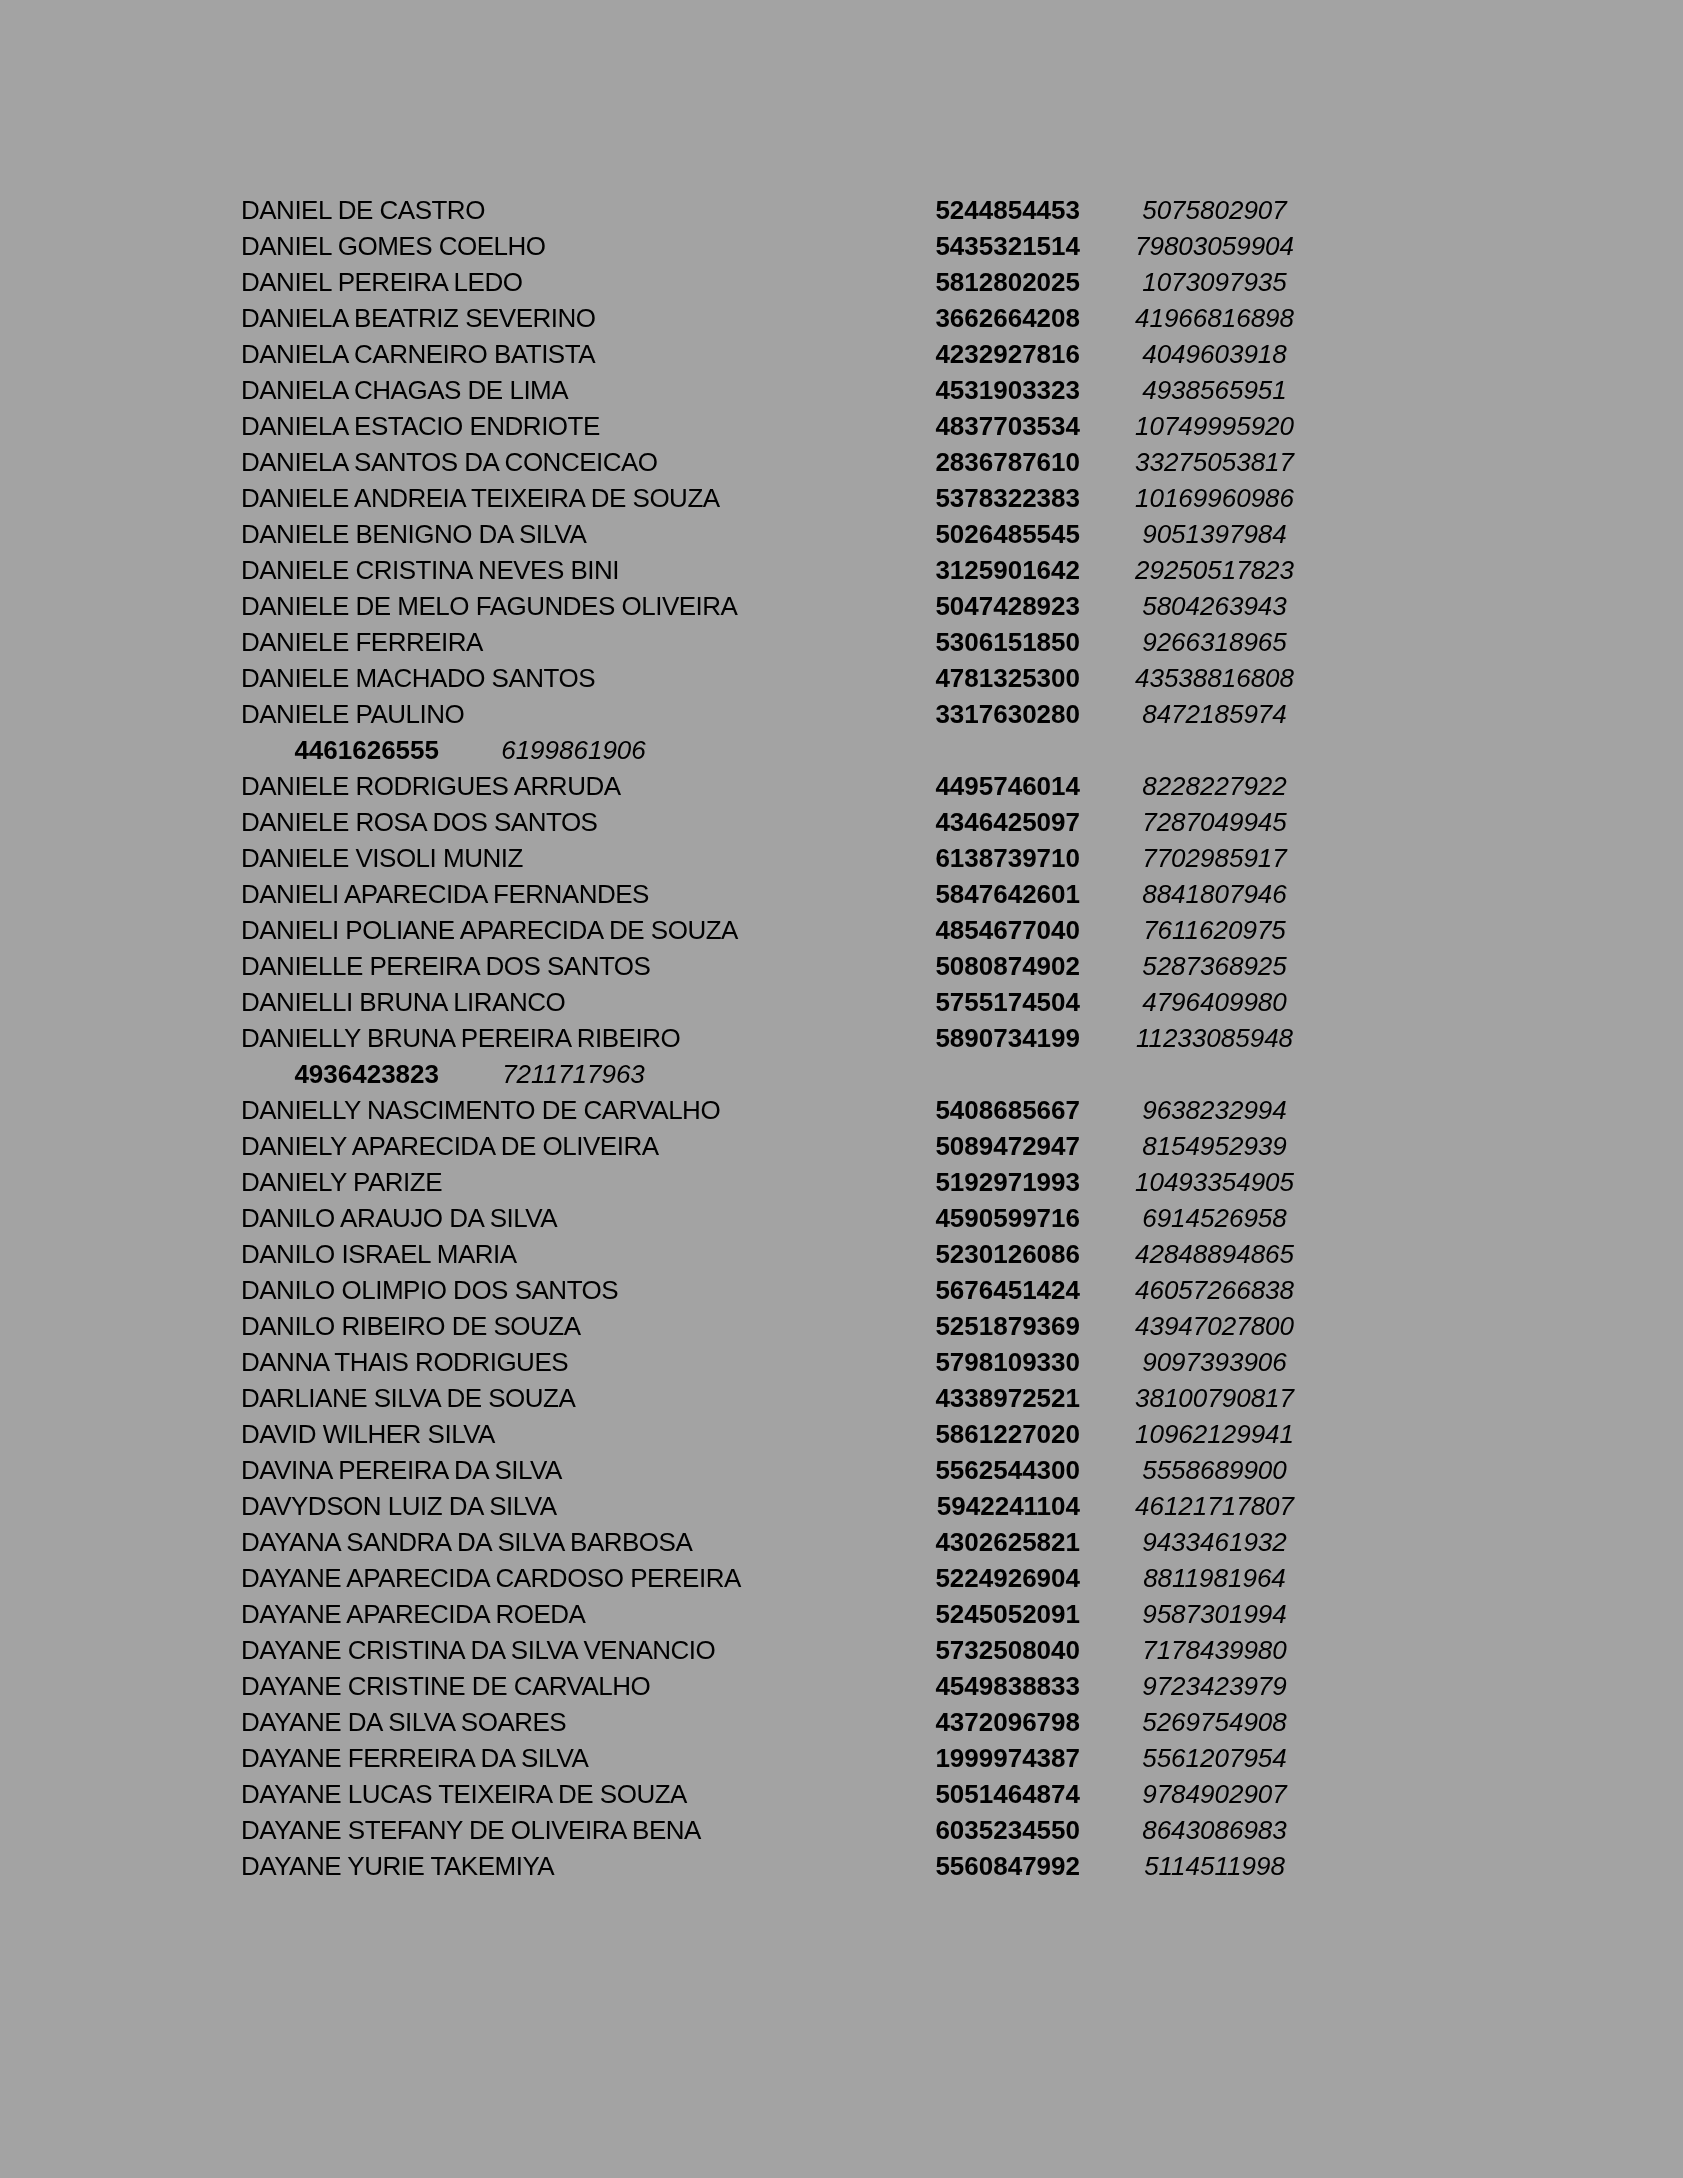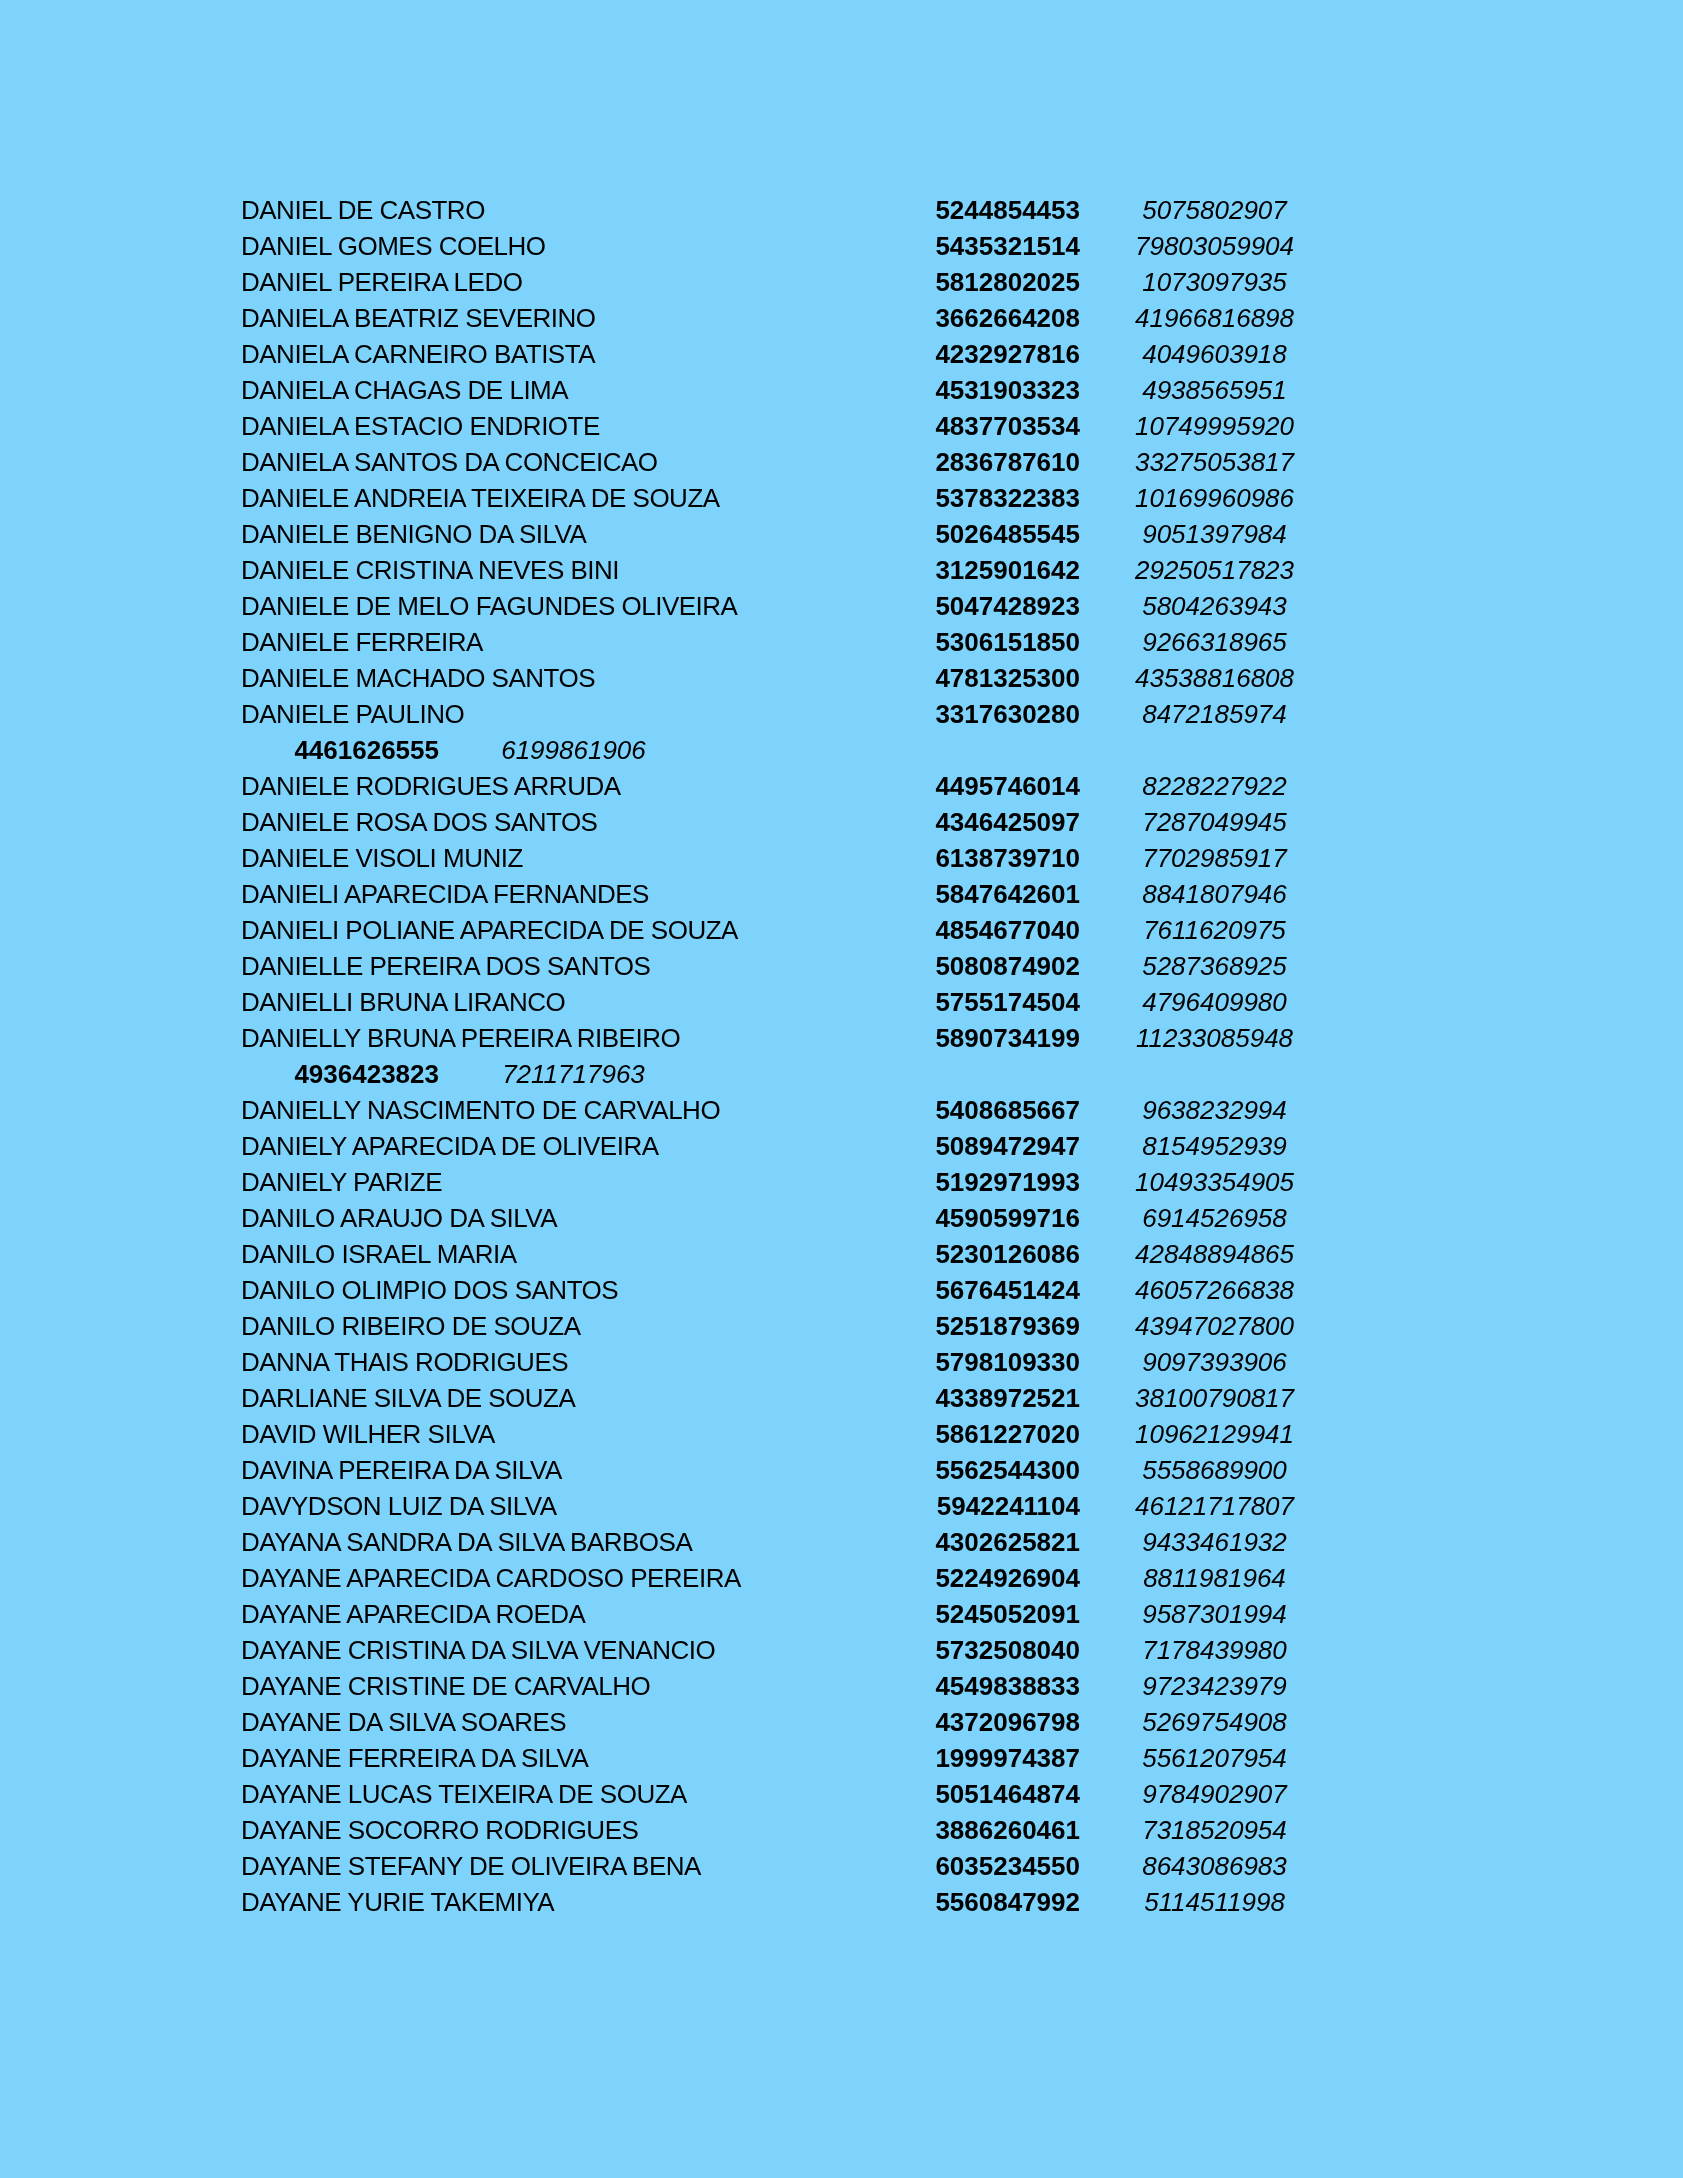--- a/index.html
+++ b/index.html
@@ -42,21 +42,21 @@
   .cell-num2 {
     width: 269px;
     text-align: center;
     font-variant-numeric: tabular-nums;
     font-style: italic;
   }
 </style>
 </head>
 <body>
 
-<div class="page" style="background: #7dd3fc; color: rgb(0, 0, 0);">
+<div class="page" style="background: #a3a3a3; color: rgb(0, 0, 0);">
   <div class="list" id="list">
   <div class="row">
     <span class="cell-name">DANIEL DE CASTRO</span>
     <span class="cell-num1">5244854453</span>
     <span class="cell-num2">5075802907</span>
   </div>
 
   <div class="row">
     <span class="cell-name">DANIEL GOMES COELHO</span>
     <span class="cell-num1">5435321514</span>
@@ -312,25 +312,20 @@
     <span class="cell-num1">1999974387</span>
     <span class="cell-num2">5561207954</span>
   </div>
 
   <div class="row">
     <span class="cell-name">DAYANE LUCAS TEIXEIRA DE SOUZA</span>
     <span class="cell-num1">5051464874</span>
     <span class="cell-num2">9784902907</span>
   </div>
 
-  <div class="row">
-    <span class="cell-name">DAYANE SOCORRO RODRIGUES</span>
-    <span class="cell-num1">3886260461</span>
-    <span class="cell-num2">7318520954</span>
-  </div>
 
   <div class="row">
     <span class="cell-name">DAYANE STEFANY DE OLIVEIRA BENA</span>
     <span class="cell-num1">6035234550</span>
     <span class="cell-num2">8643086983</span>
   </div>
 
   <div class="row">
     <span class="cell-name">DAYANE YURIE TAKEMIYA</span>
     <span class="cell-num1">5560847992</span>

